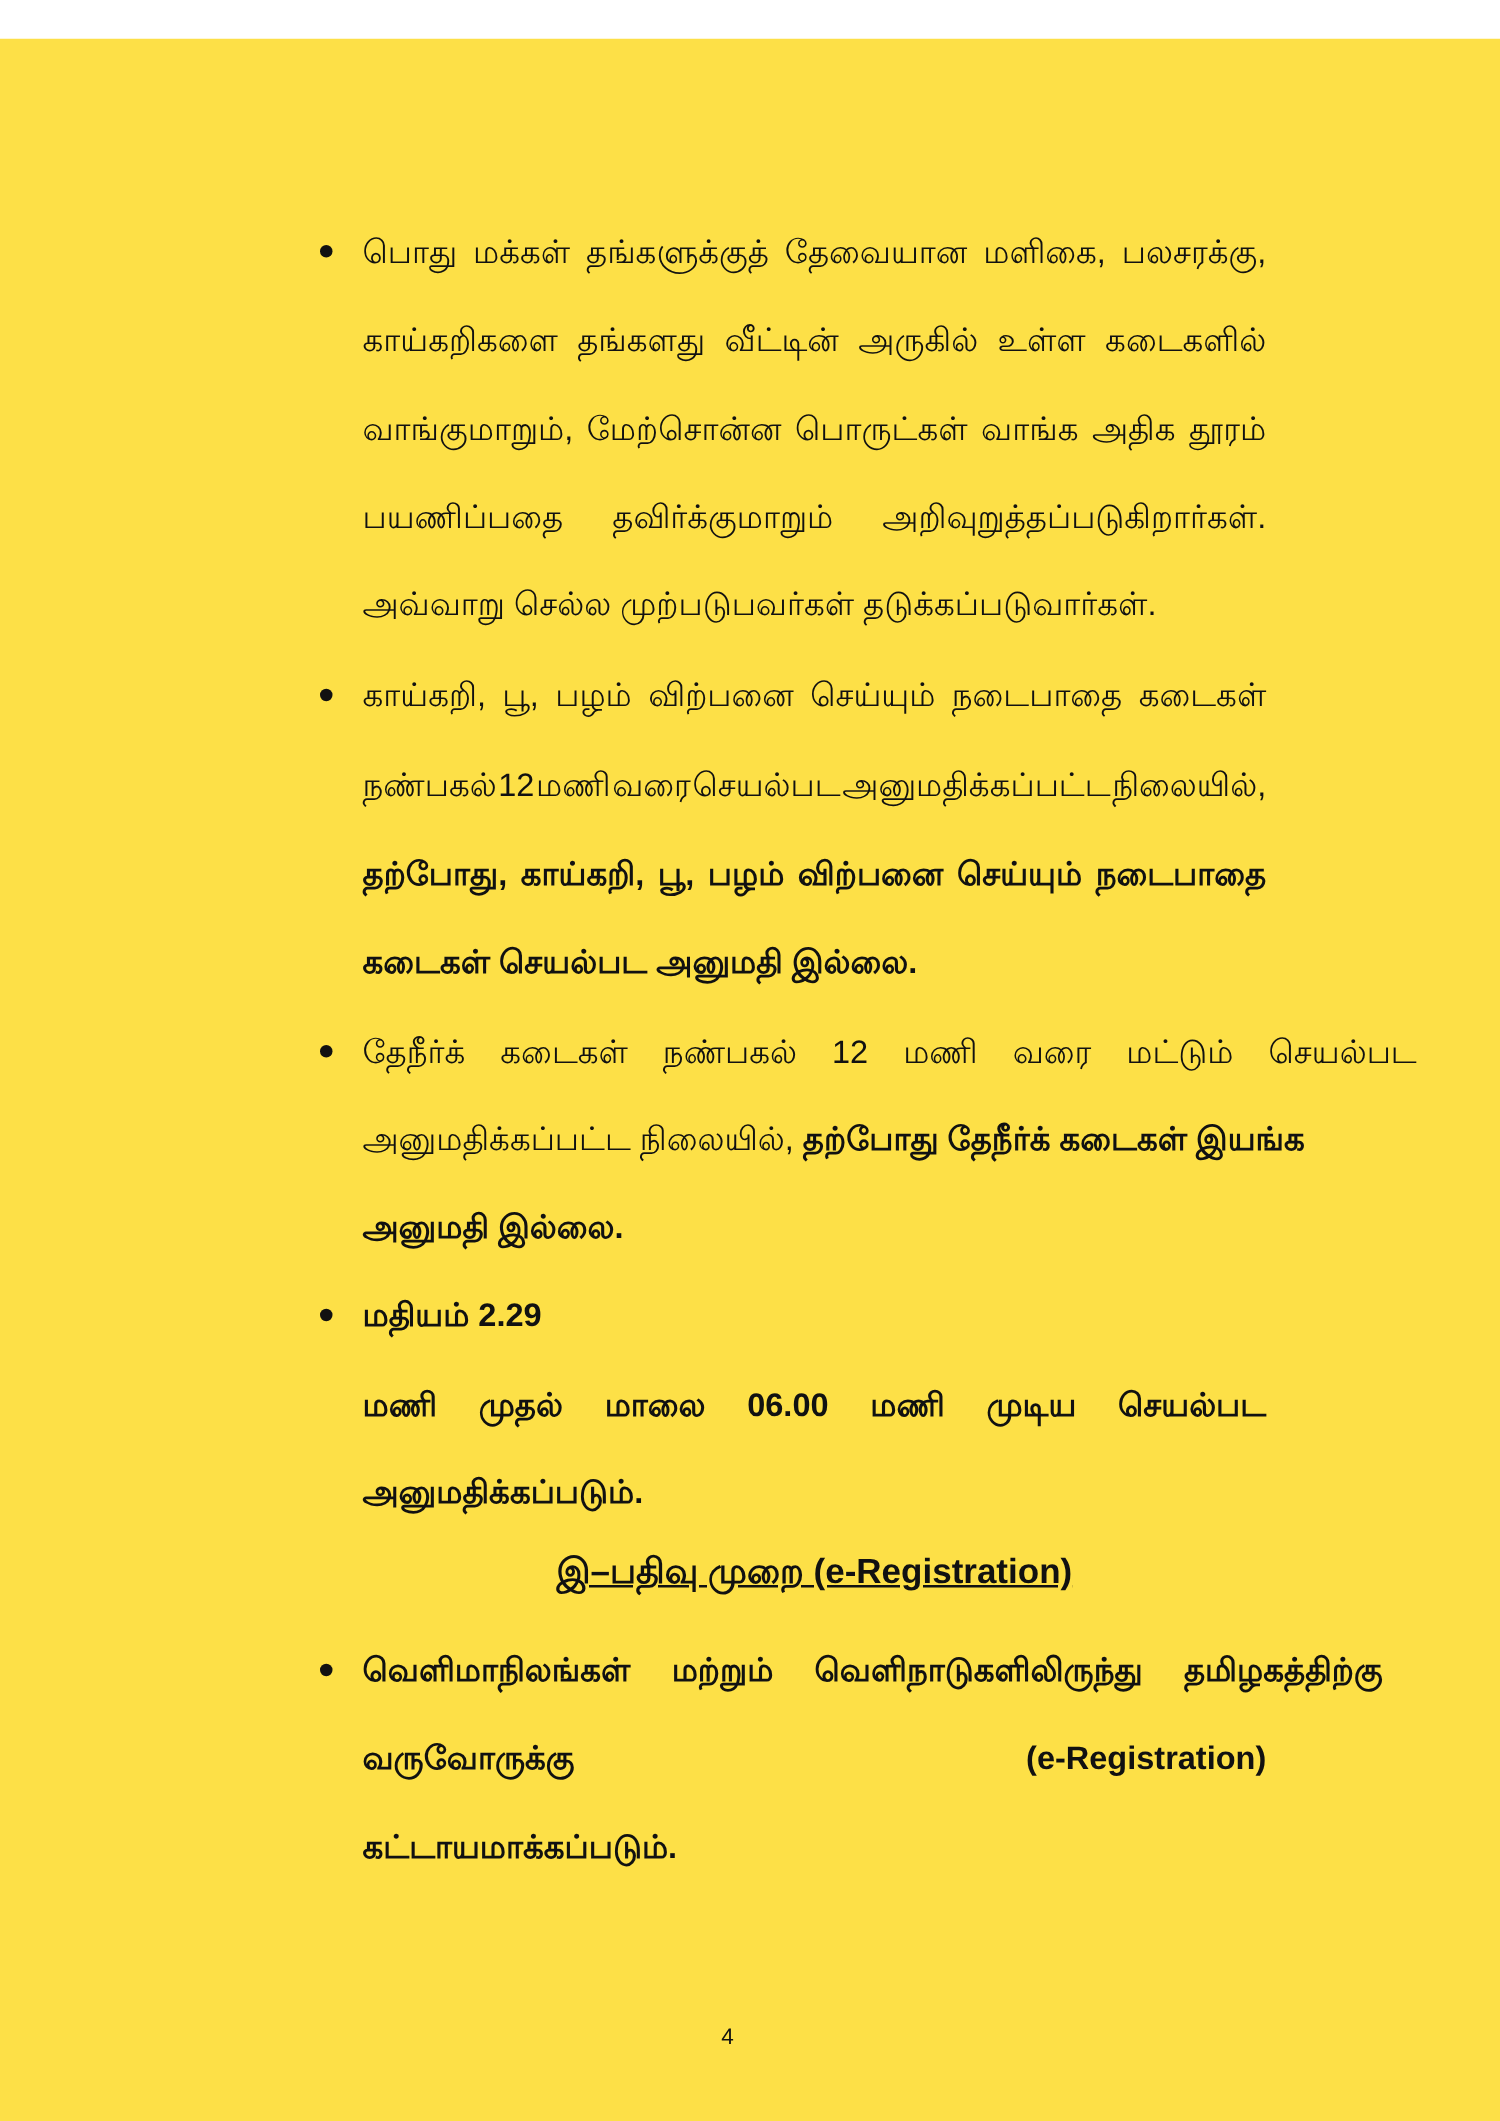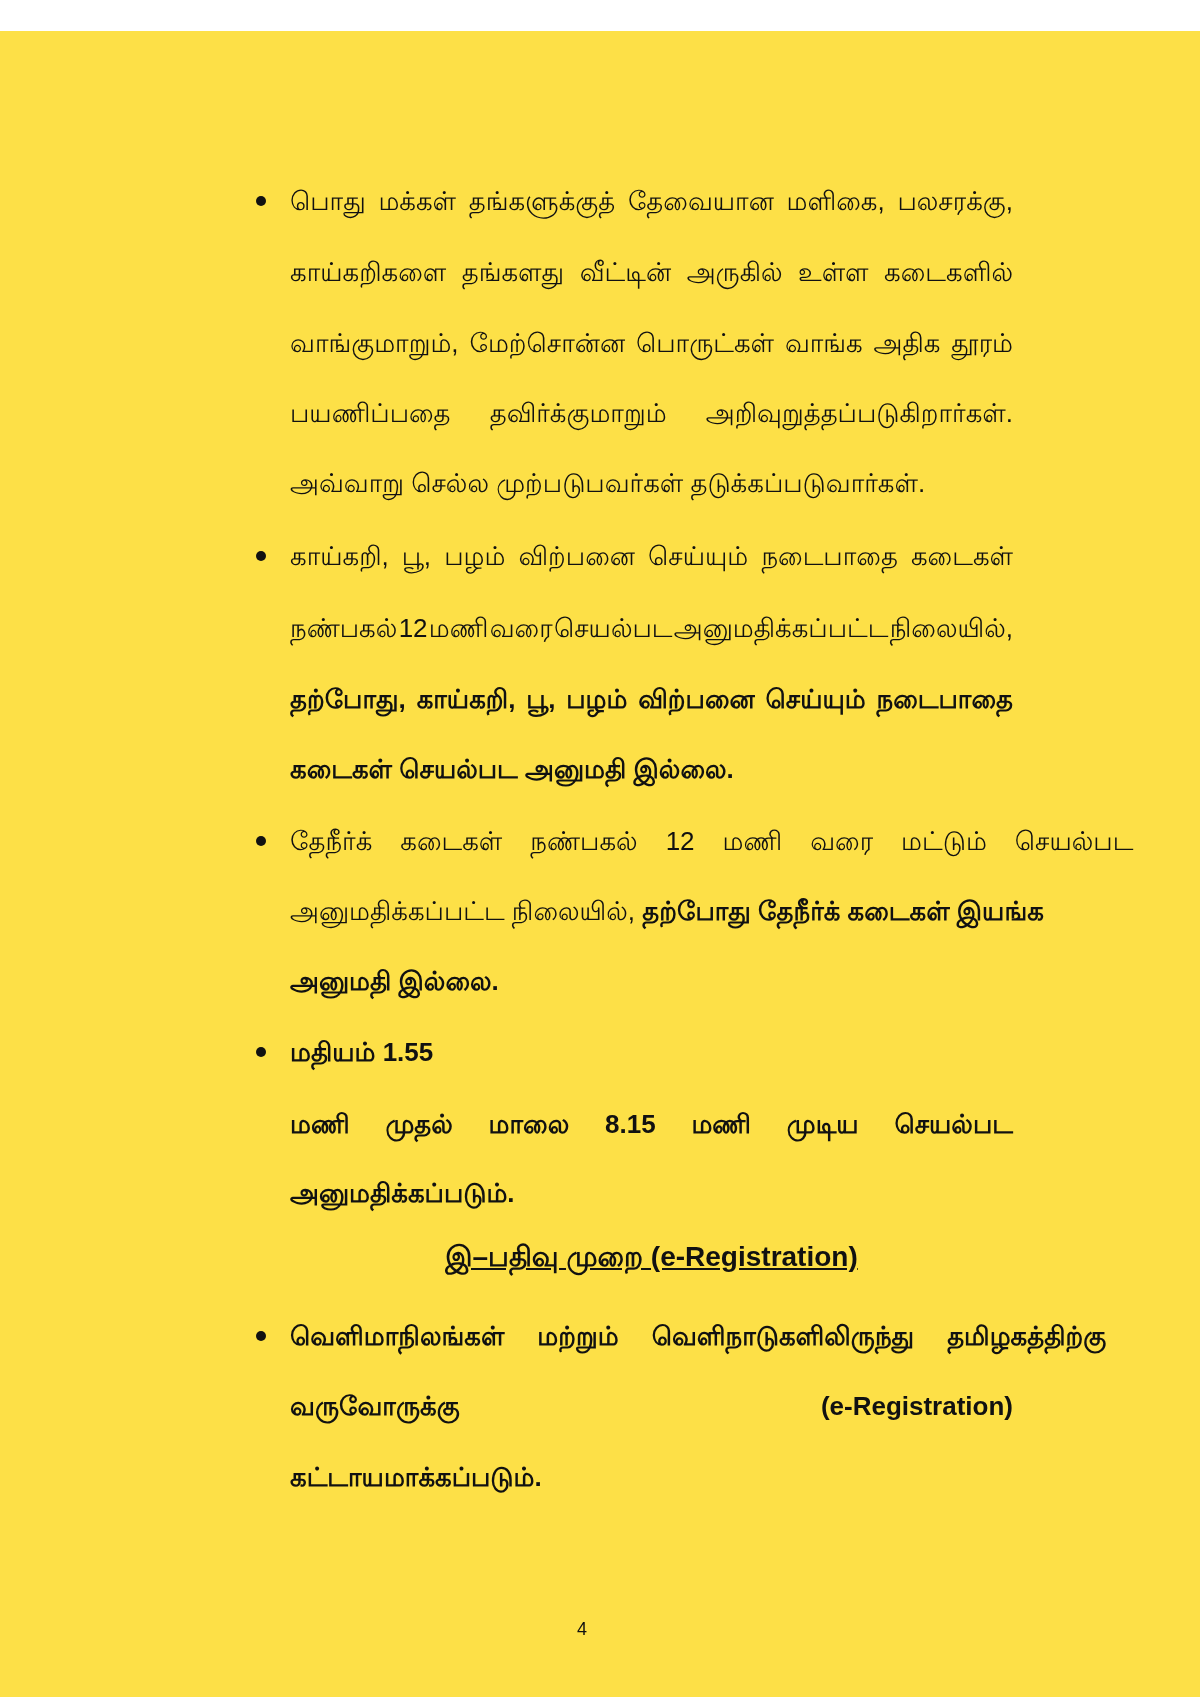--- a/index.html
+++ b/index.html
@@ -103,27 +103,27 @@
     <div class="line last" style="top:70px;">
       <span>அனுமதிக்கப்பட்ட நிலையில்,</span>
       <span class="b">தற்போது தேநீர்க் கடைகள் இயங்க</span>
     </div>
     <div class="line last b" style="top:140px;">அனுமதி இல்லை.</div>
   </div>
 
   <div class="bullet-item" style="top:986px;">
     <span class="bullet-dot" style="top:30px;"></span>
     <div class="line b" style="top:0px; display:flex; justify-content:space-between;">
-      <span>மதியம் 1.55</span>
+      <span>மதியம் 2.29</span>
     </div>
     <div class="line b" style="top: 72px; display: flex; justify-content: space-between;">
         <span>மணி</span>
         <span>முதல்</span>
         <span>மாலை</span>
-        <span>8.15</span>
+        <span>06.00</span>
         <span>மணி</span>
         <span>முடிய</span>
         <span>செயல்பட</span>
       </div>
     <div class="line last b" style="top:141px;">அனுமதிக்கப்படும்.</div>
   </div>
 
   <div class="heading">இ–பதிவு முறை (e-Registration)</div>
 
   <div class="bullet-item" style="top:1270px;">

